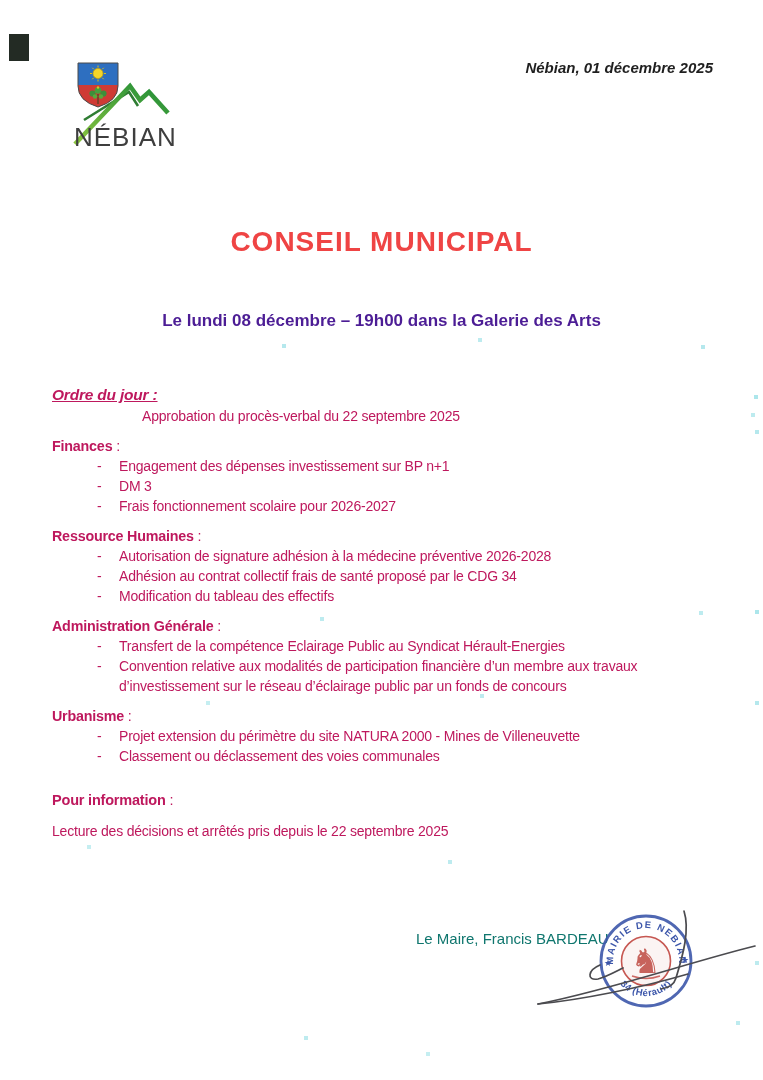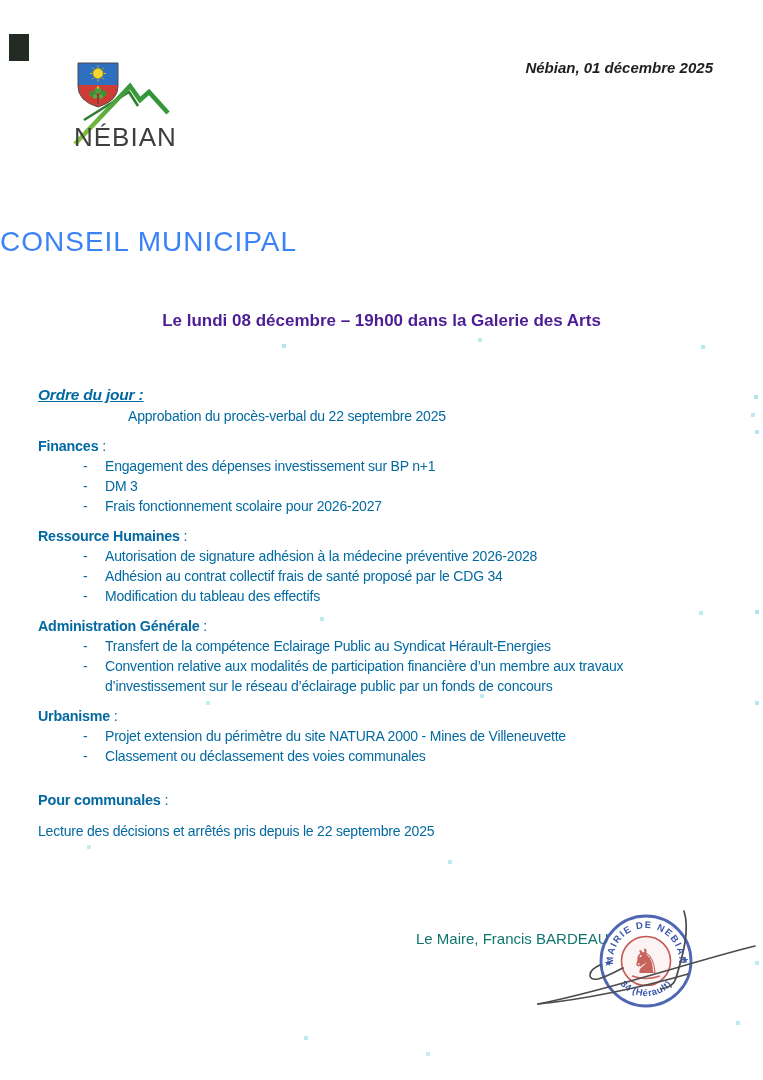--- a/index.html
+++ b/index.html
@@ -7,28 +7,28 @@
         font-family:"Liberation Sans",sans-serif;color:#242424;}
 
   .scan-square{position:absolute;left:9px;top:34px;width:20px;height:27px;background:#232b24;}
 
   .logo{position:absolute;left:70px;top:56px;width:125px;height:100px;}
   .logo-text{font-family:"Liberation Sans",sans-serif;font-size:26px;fill:#3e3e3e;letter-spacing:1px;}
 
   .city-date{position:absolute;top:59px;right:50px;font-size:15px;font-style:italic;
              font-weight:600;color:#1f1f1f;}
 
-  .title{position:absolute;top:226px;left:0;width:100%;text-align:left;
-         font-size:28px;font-weight:normal;color:#3b82f6;letter-spacing:1px;}
+  .title{position:absolute;top:226px;left:0;width:100%;text-align:center;
+         font-size:28px;font-weight:bold;color:#ef4444;letter-spacing:1px;}
 
   .subtitle{position:absolute;top:311px;left:0;width:100%;text-align:center;
             font-size:17px;font-weight:bold;color:#4c1d95;}
 
-  .bodytext{position:absolute;left:38px;top:385px;width:672px;font-size:14px;
-            letter-spacing:-0.2px;line-height:20px;color:#0369a1;}
+  .bodytext{position:absolute;left:52px;top:385px;width:672px;font-size:14px;
+            letter-spacing:-0.2px;line-height:20px;color:#be185d;}
   .ordre{font-size:15.5px;font-weight:bold;font-style:italic;text-decoration:underline;line-height:20px;}
   .approbation{padding-left:90px;line-height:20px;margin-top:1px;}
   .section{margin-top:10px;}
   .sec-head{line-height:20px;font-size:14.3px;}
   .sec-label{font-weight:bold;}
   .item{display:flex;line-height:20px;}
   .dash{flex:0 0 67px;padding-left:45px;box-sizing:border-box;}
   .item-text{flex:1;max-width:601px;}
   .info-block{margin-top:24px;}
   .info-head{font-size:14.5px;line-height:20px;}
@@ -179,21 +179,21 @@
   </div>
 
   <div class="item">
     <span class="dash">-</span>
     <span class="item-text">Classement ou déclassement des voies communales</span>
   </div>
 </div>
   </div>
 </div>
     <div class="info-block">
-      <div class="info-head"><b class="sec-label">Pour communales</b><span> :</span></div>
+      <div class="info-head"><b class="sec-label">Pour information</b><span> :</span></div>
       <div class="info-text">Lecture des décisions et arrêtés pris depuis le 22 septembre 2025</div>
     </div>
   </div>
 
   <div class="signer">Le Maire, Francis BARDEAU</div>
 
   <svg class="stamp-svg" width="333" height="160" viewBox="430 890 333 160">
     <defs>
       <path id="arcTop" d="M 617.4 977.5 A 33 33 0 1 1 674.6 977.5"></path>
       <path id="arcBottom" d="M 615.7 978.5 A 35 35 0 0 0 676.3 978.5"></path>

